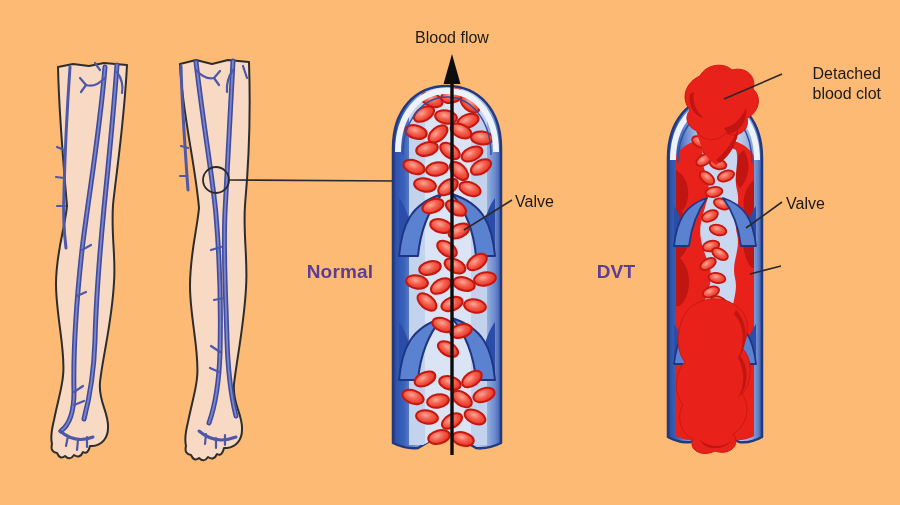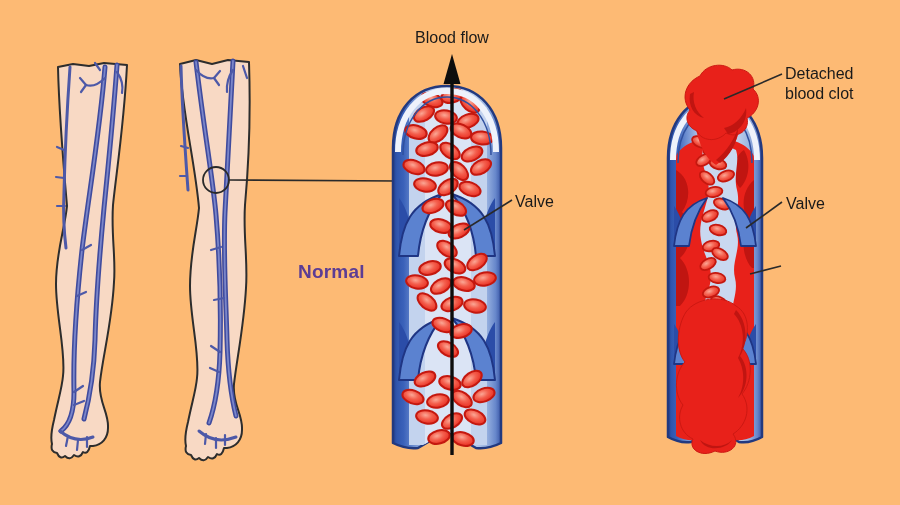--- a/index.html
+++ b/index.html
@@ -2,23 +2,23 @@
 <html><head>
 <meta charset="utf-8">
 <style>
   html,body{margin:0;padding:0;}
   body{background:#e9e9e9;font-family:"Liberation Sans", sans-serif;}
   #stage{
     position:relative;width:900px;height:505px;overflow:hidden;
     background:#fdba74;
   }
   #art{position:absolute;left:0;top:0;width:900px;height:505px;}
-  .lbl{position:absolute;color:#1a1a1a;font-size:16px;line-height:1.22;}
+  .lbl{position:absolute;color:#1a1a1a;font-size:16px;line-height:1.22;text-align:right;}
   .lbl.center{text-align:center;}
-  .lbl.right{text-align:left;}
+  .lbl.right{text-align:center;}
   .lbl.accent{font-weight:bold;font-size:19px;color:#5c3d94;letter-spacing:.2px;}
 </style>
 </head>
 <body>
 
 <div id="stage">
 
 <svg id="art" viewBox="0 0 900 505" xmlns="http://www.w3.org/2000/svg">
   <defs>
     <linearGradient id="vesselGrad" x1="0" y1="0" x2="1" y2="0">
@@ -291,20 +291,21 @@
     <line x1="724" y1="99" x2="782" y2="74"></line>
     <line x1="746" y1="228" x2="782" y2="202"></line>
     <line x1="750" y1="274" x2="781" y2="266"></line>
   </g>
 </svg>
 
   <div class="lbl center" style="left:396px;top:28px;width:112px;">Blood flow</div>
 
   <div class="lbl accent right" style="left:298px;top:260px;width:84px;">Normal</div>
 
+  <div class="lbl accent right" style="left:576px;top:260px;width:80px;">DVT</div>
 
   <div class="lbl" style="left:515px;top:192px;">Valve</div>
 
   <div class="lbl" style="left:785px;top:64px;width:96px;">Detached blood clot</div>
 
   <div class="lbl" style="left:786px;top:194px;">Valve</div>
 
 </div>
 
 </body></html>

